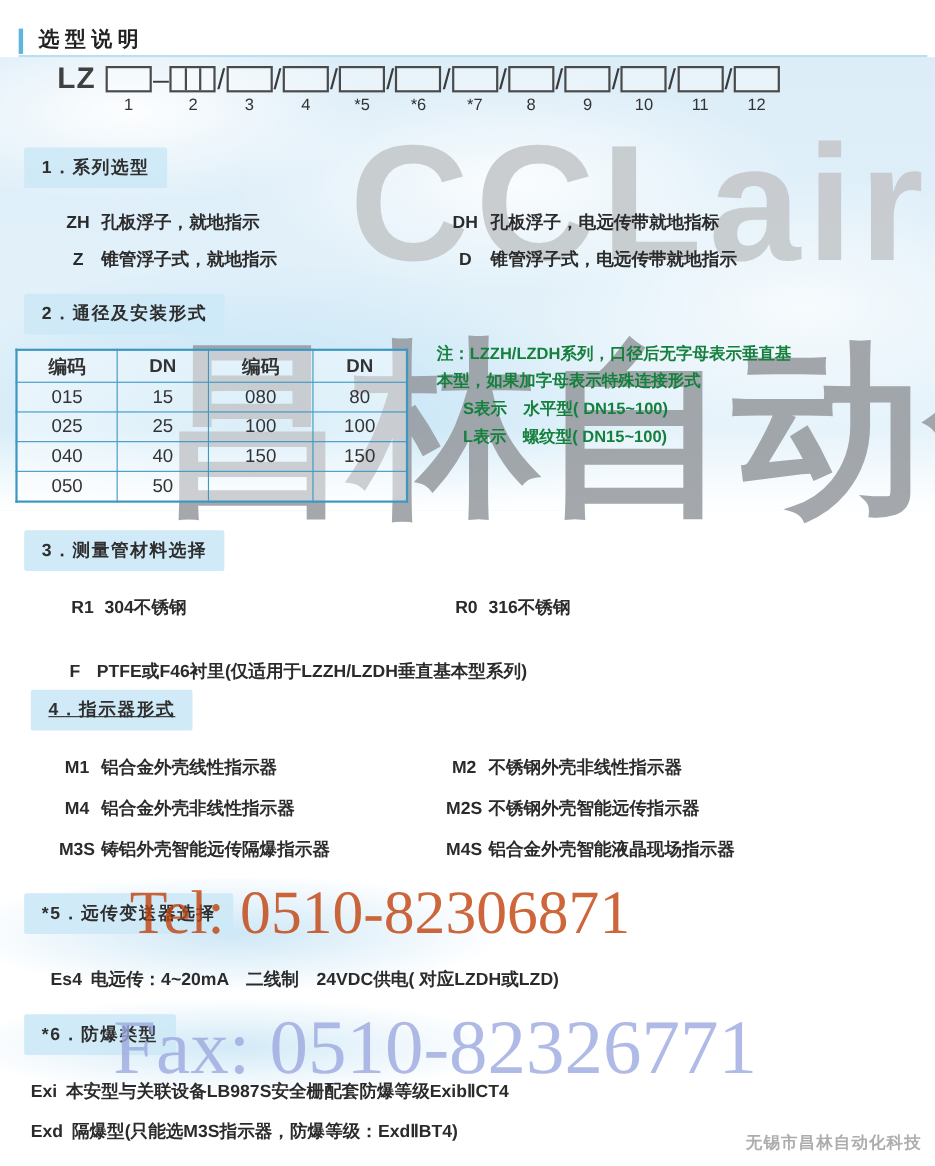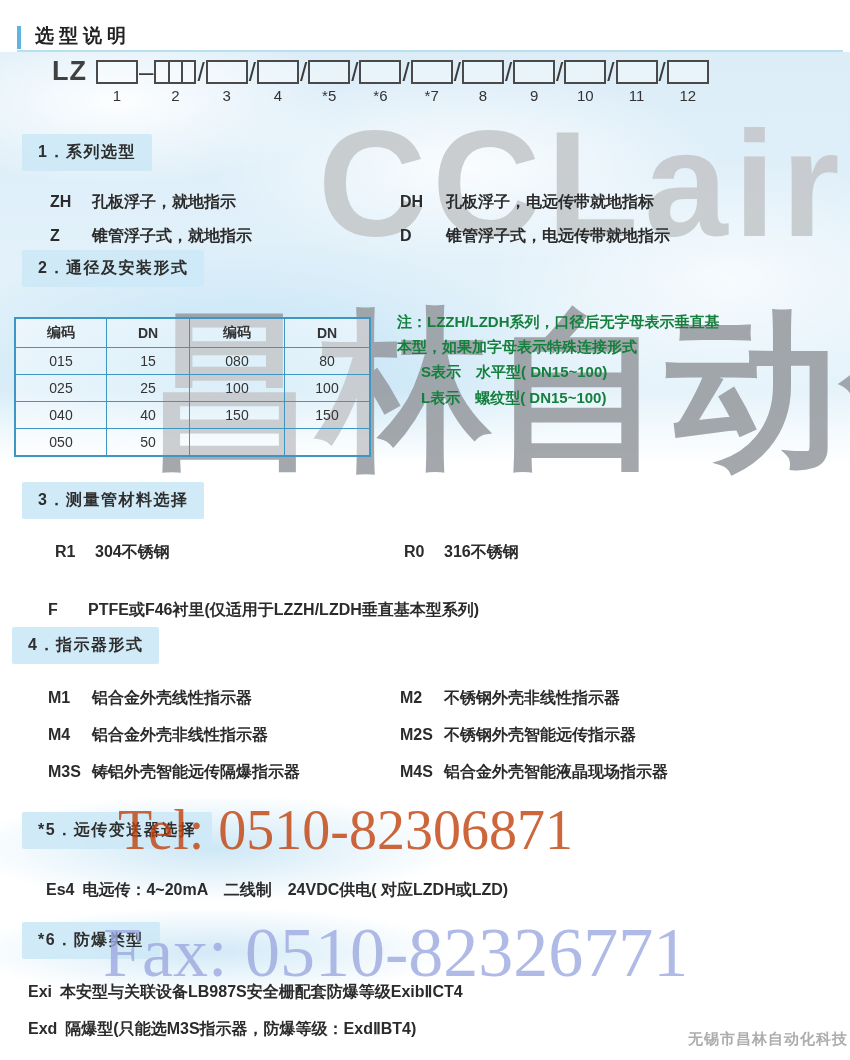--- a/index.html
+++ b/index.html
@@ -48,47 +48,47 @@
   .mc-box.split{display:flex;}
   .mc-box.split i{flex:1;border-right:2px solid #4a4a4a;}
   .mc-box.split i:last-child{border-right:none;}
   .mc-num{font-size:15px;color:#333;margin-top:3px;}
   .mc-sep{font-size:26px;font-weight:normal;color:#3a3a3a;height:24px;display:flex;align-items:center;margin:0 1px;}
 
   
   .sec-heading{position:absolute;background:rgba(205,232,246,.92);font-weight:bold;font-size:16px;
     color:#2e2e2e;padding:8px 16px;letter-spacing:1.5px;border-radius:2px;}
   .h1{left:22px;top:134px;}
-  .h2{left:22px;top:250px;}
+  .h2{left:22px;top:267px;}
   .h3{left:22px;top:482px;}
-  .h4{left:12px;top:627px;}
+  .h4{left:28px;top:627px;text-decoration:underline;}
   .h5{left:22px;top:812px;}
   .h6{left:22px;top:922px;}
 
   
   .item{position:absolute;font-size:16px;font-weight:bold;color:#2b2b2b;white-space:nowrap;}
-  .item .code{display:inline-block;}
+  .item .code{display:inline-block;text-align:center;}
   .w42{min-width:42px;} .w46{min-width:46px;} .w40{min-width:40px;} .w44{min-width:44px;}
   .mr8{margin-right:8px;}
 
   
   .dn-table{position:absolute;left:14px;top:317px;border-collapse:collapse;}
-  .dn-table th,.dn-table td{border:1px solid #3d97c2;text-align:center;font-size:14px;color:#333;
+  .dn-table th,.dn-table td{border:1px solid #3d97c2;text-align:center;font-size:17px;color:#333;
     background:rgba(255,255,255,.45);}
   .dn-table th{height:26px;font-weight:bold;}
   .dn-table td{height:24px;font-weight:normal;}
   .dn-table{border:2px solid #3d97c2;}
   .c1{width:88px;} .c2{width:80px;} .c3{width:92px;} .c4{width:82px;}
 
   
   .notes{position:absolute;left:397px;top:309px;width:445px;font-size:15px;font-weight:bold;
     color:#15803d;line-height:25px;}
   .notes .sub{padding-left:24px;line-height:26px;}
 
-  .footer{right:2px;top:1030px;font-size:15px;font-weight:bold;color:#adadad;letter-spacing:1px;}
+  .footer{right:12px;top:1030px;font-size:15px;font-weight:bold;color:#adadad;letter-spacing:1px;}
 </style>
 </head>
 <body>
 
 <div class="page">
 
   <div class="abs bg-wash"></div>
   <div class="abs wash-5"></div>
   <div class="abs wash-6"></div>
 

